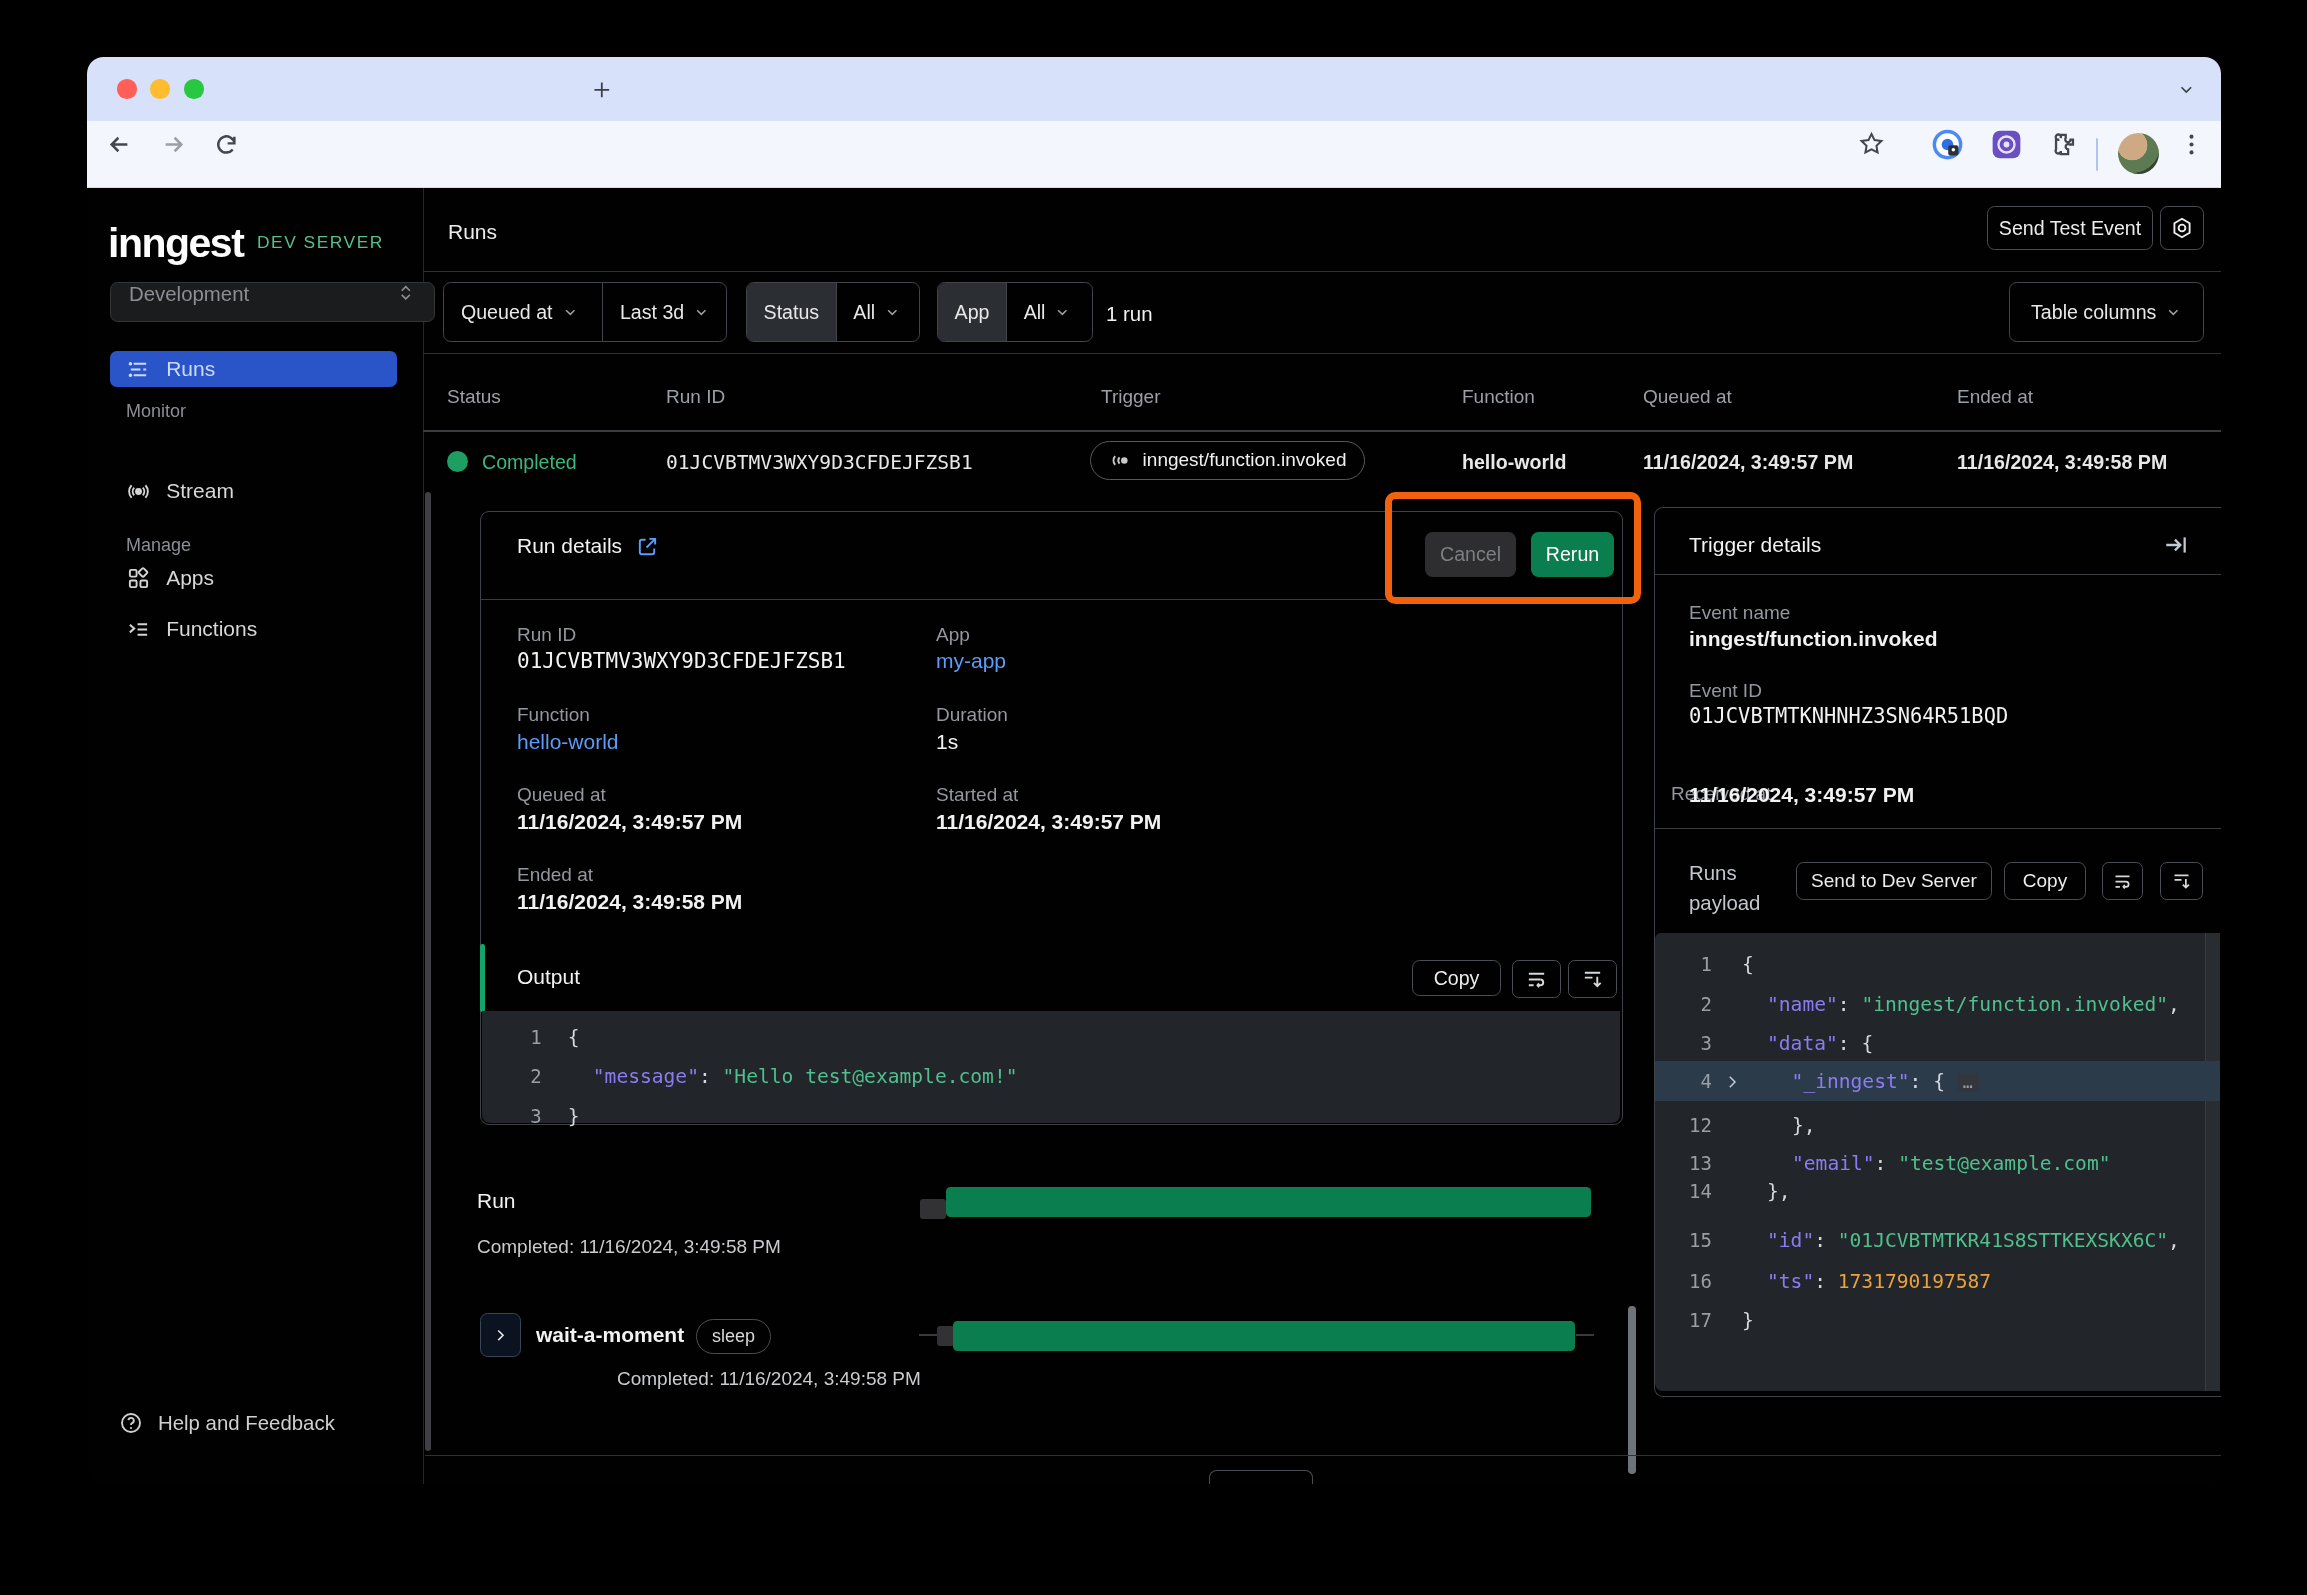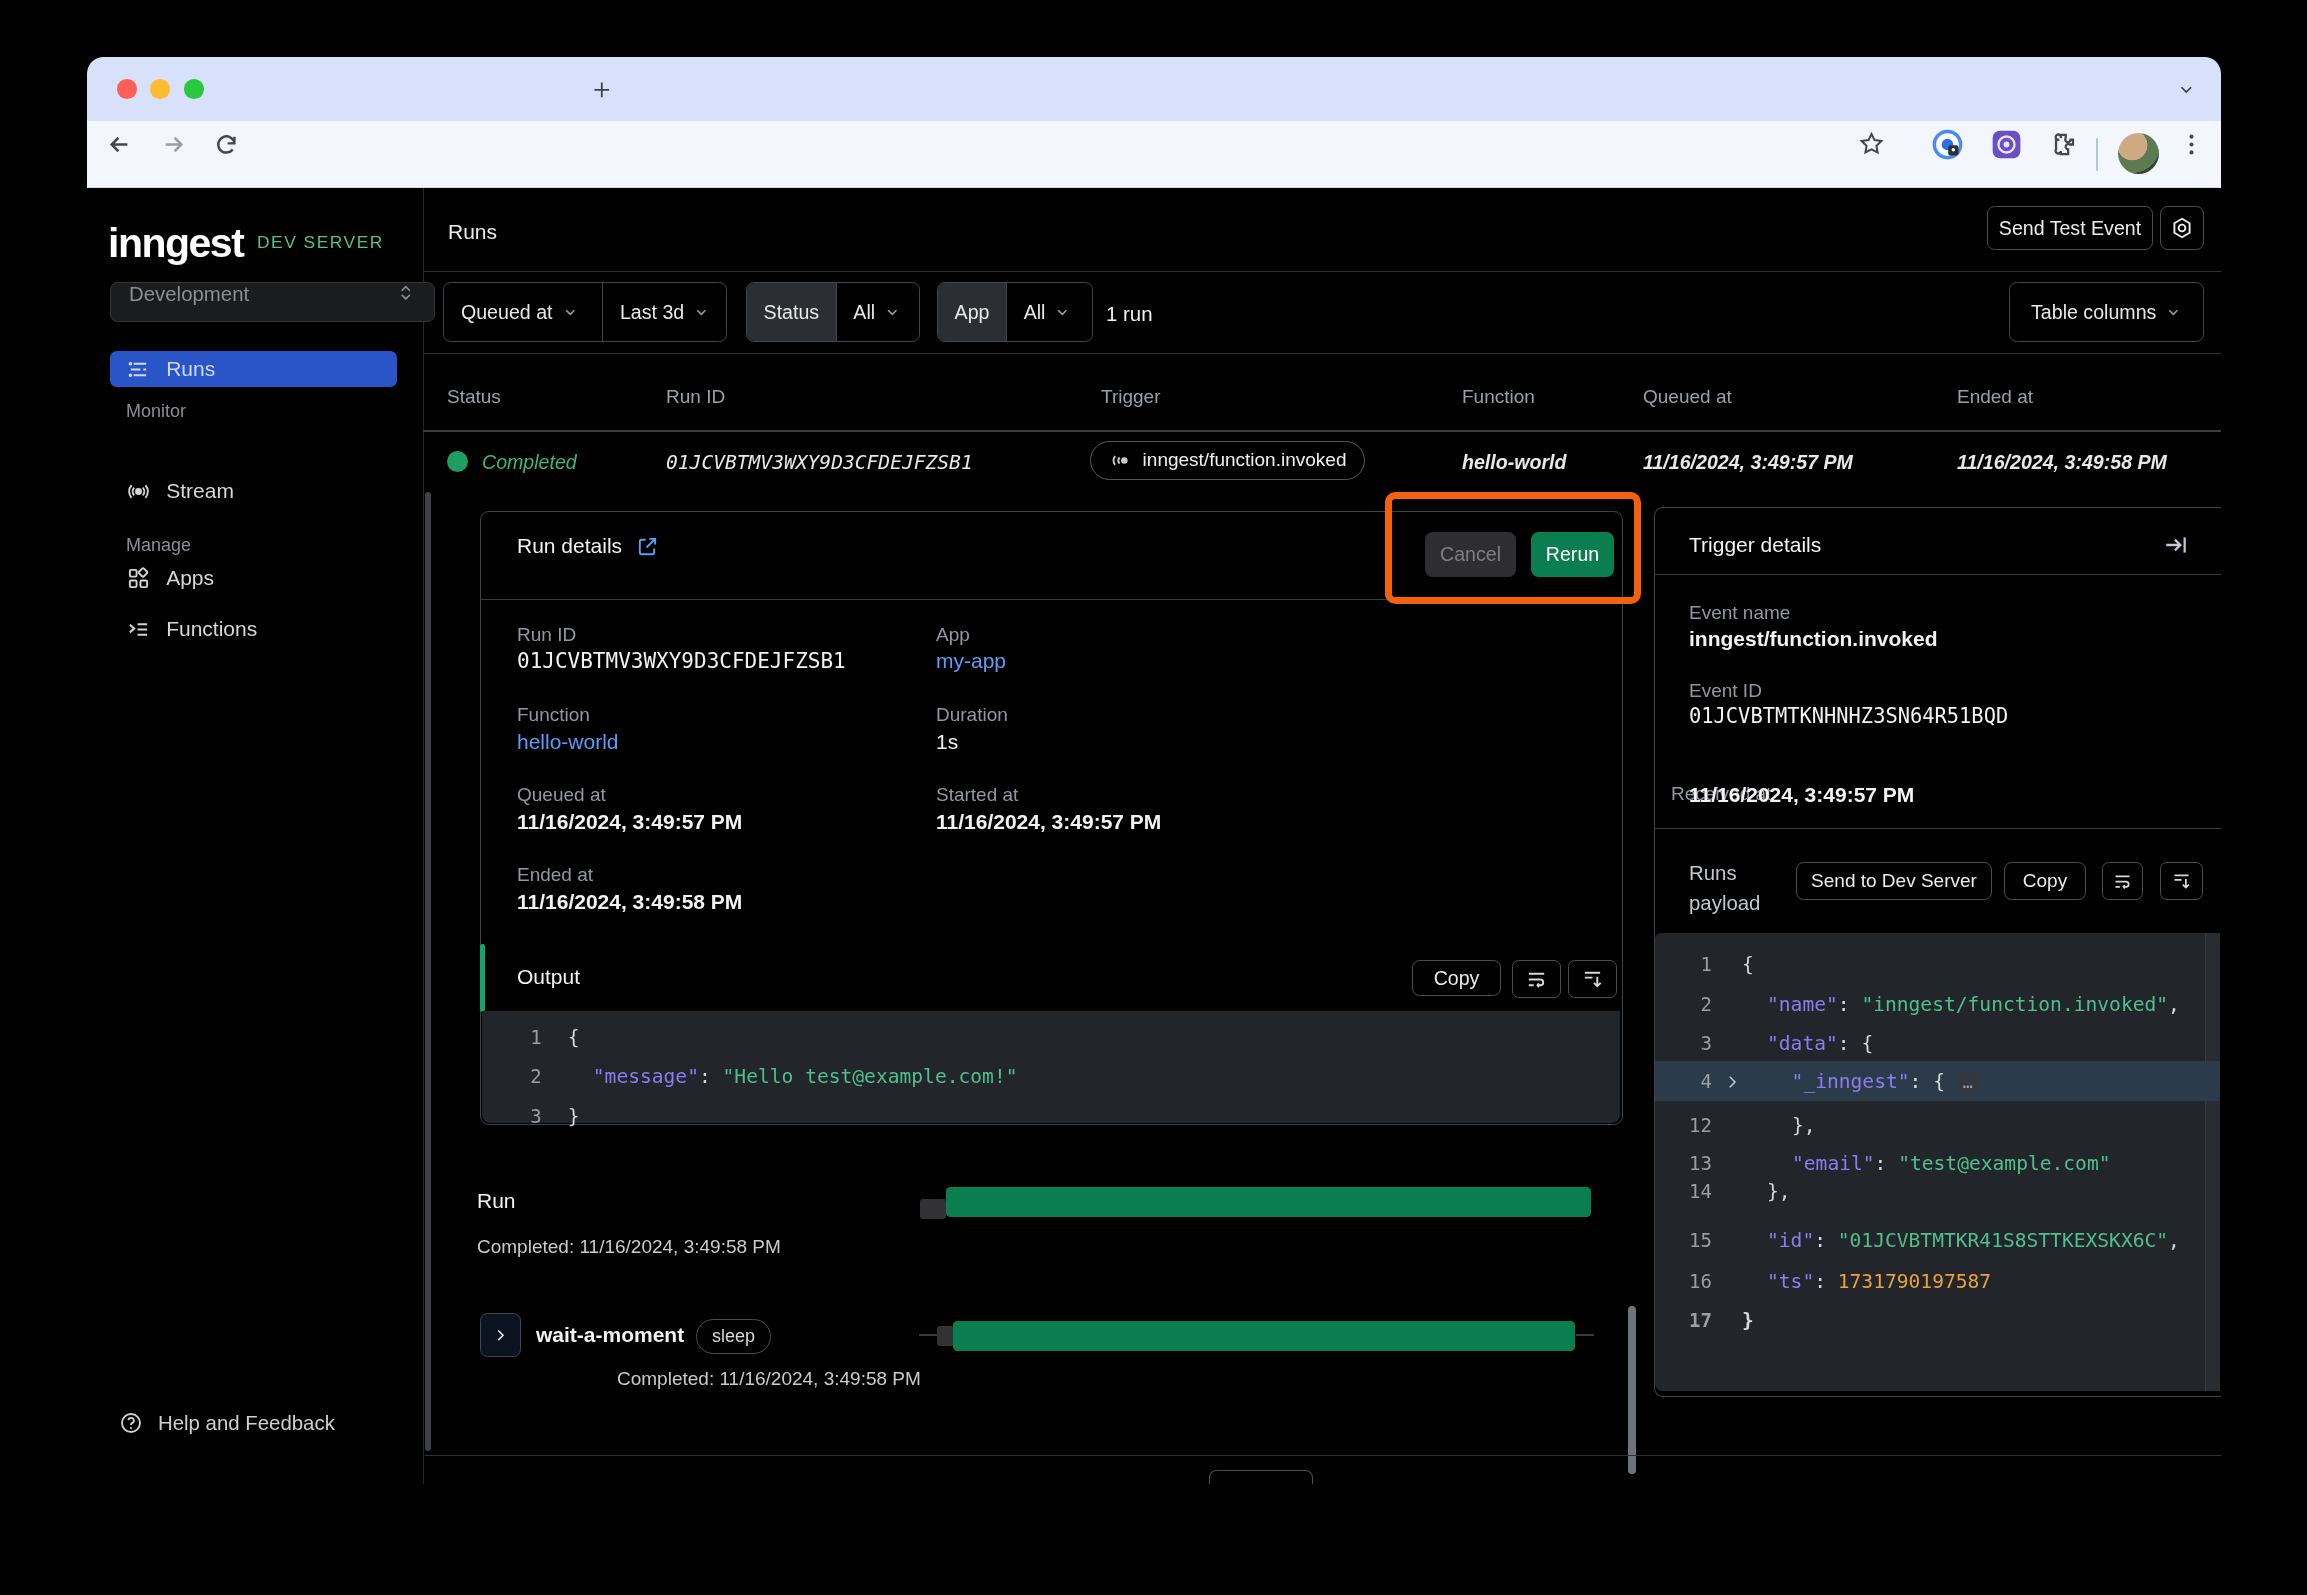--- a/index.html
+++ b/index.html
@@ -29,21 +29,21 @@
   
   .main{left:336px;top:0;width:1798px;height:1296px;}
   .pagetitle{left:25px;top:32px;font-size:21px;color:#ececec;font-weight:500;}
   .btn{border:0.8px solid #4a4d52;border-radius:7.6px;color:#ececec;font-size:19.6px;display:flex;align-items:center;justify-content:center;background:transparent;box-sizing:border-box;}
   .hr{background:#2f3135;height:0.8px;}
   .seg{border:0.8px solid #42454b;border-radius:7.6px;display:flex;color:#e8e8e8;font-size:19.6px;box-sizing:border-box;overflow:hidden;}
   .seg .part{display:flex;align-items:center;gap:9px;padding:0 16.6px;}
   .seg .part+.part{border-left:0.8px solid #42454b;}
   .seg .filled{background:#2b2e33;}
   .th{font-size:19px;color:#9aa0a6;font-weight:500;}
-  .td{font-size:19.6px;color:#e8e8e8;font-style:italic;}
+  .td{font-size:19.6px;color:#e8e8e8;}
   .mono{font-family:"DejaVu Sans Mono",monospace;}
   .pill{border:1.5px solid #565a60;border-radius:755px;display:flex;align-items:center;gap:10.6px;padding:0 18px;color:#f0f0f0;font-size:19px;font-weight:500;box-sizing:border-box;}
   .card{border:0.8px solid #3f4247;border-radius:9px;}
   .flabel{font-size:19px;color:#94979e;}
   .fval{font-size:21px;color:#f2f2f2;}
   .link{color:#5b9df8;}
   .codebg{background:#222529;}
   .lnum{color:#9b9ea3;font-size:19px;font-family:"DejaVu Sans Mono",monospace;text-align:right;display:inline-block;}
   .cline{position:absolute;font-family:"DejaVu Sans Mono",monospace;font-size:19.6px;white-space:pre;}
   .tk-key{color:#8b7cf2;} .tk-string{color:#4fc08d;} .tk-number{color:#e9a23d;} .tk-punct{color:#d6d8dc;}
@@ -413,20 +413,20 @@
           <div class="cline" style="left:0;top:60px;"><span class="lnum" style="width:57px;">2</span><span style="padding-left:55px;"><span class="tk-key">"name"</span><span class="tk-punct">: </span><span class="tk-string">"inngest/function.invoked"</span><span class="tk-punct">,</span></span></div>
           <div class="cline" style="left:0;top:99px;"><span class="lnum" style="width:57px;">3</span><span style="padding-left:55px;"><span class="tk-key">"data"</span><span class="tk-punct">: </span><span class="tk-punct">{</span></span></div>
           <div class="cline" style="left:0;top:137px;"><span class="lnum" style="width:57px;">4</span><svg style="display:inline-block;vertical-align:-3px;margin-left:10.6px;" width="18" height="18" viewBox="0 0 24 24">
                 <path d="M9 5 L16 12 L9 19" stroke="#c3c9d2" stroke-width="2" fill="none"></path>
               </svg><span style="padding-left:51px;"><span class="tk-key">"_inngest"</span><span class="tk-punct">: </span><span class="tk-punct">{ </span><span class="tk-fold">…</span></span></div>
           <div class="cline" style="left:0;top:181px;"><span class="lnum" style="width:57px;">12</span><span style="padding-left:80px;"><span class="tk-punct">},</span></span></div>
           <div class="cline" style="left:0;top:219px;"><span class="lnum" style="width:57px;">13</span><span style="padding-left:80px;"><span class="tk-key">"email"</span><span class="tk-punct">: </span><span class="tk-string">"test@example.com"</span></span></div>
           <div class="cline" style="left:0;top:247px;"><span class="lnum" style="width:57px;">14</span><span style="padding-left:55px;"><span class="tk-punct">},</span></span></div>
           <div class="cline" style="left:0;top:296px;"><span class="lnum" style="width:57px;">15</span><span style="padding-left:55px;"><span class="tk-key">"id"</span><span class="tk-punct">: </span><span class="tk-string">"01JCVBTMTKR41S8STTKEXSKX6C"</span><span class="tk-punct">,</span></span></div>
           <div class="cline" style="left:0;top:337px;"><span class="lnum" style="width:57px;">16</span><span style="padding-left:55px;"><span class="tk-key">"ts"</span><span class="tk-punct">: </span><span class="tk-number">1731790197587</span></span></div>
-          <div class="cline" style="left:0;top:376px;font-weight:bold;"><span class="lnum" style="width:57px;">17</span><span style="padding-left:30px;"><span class="tk-punct">}</span></span></div>
+          <div class="cline" style="left:0;top:376px;"><span class="lnum" style="width:57px;">17</span><span style="padding-left:30px;"><span class="tk-punct">}</span></span></div>
         </div>
       </div>
 
     </div>
   </div>
 </div>
 
 
 </body></html>

